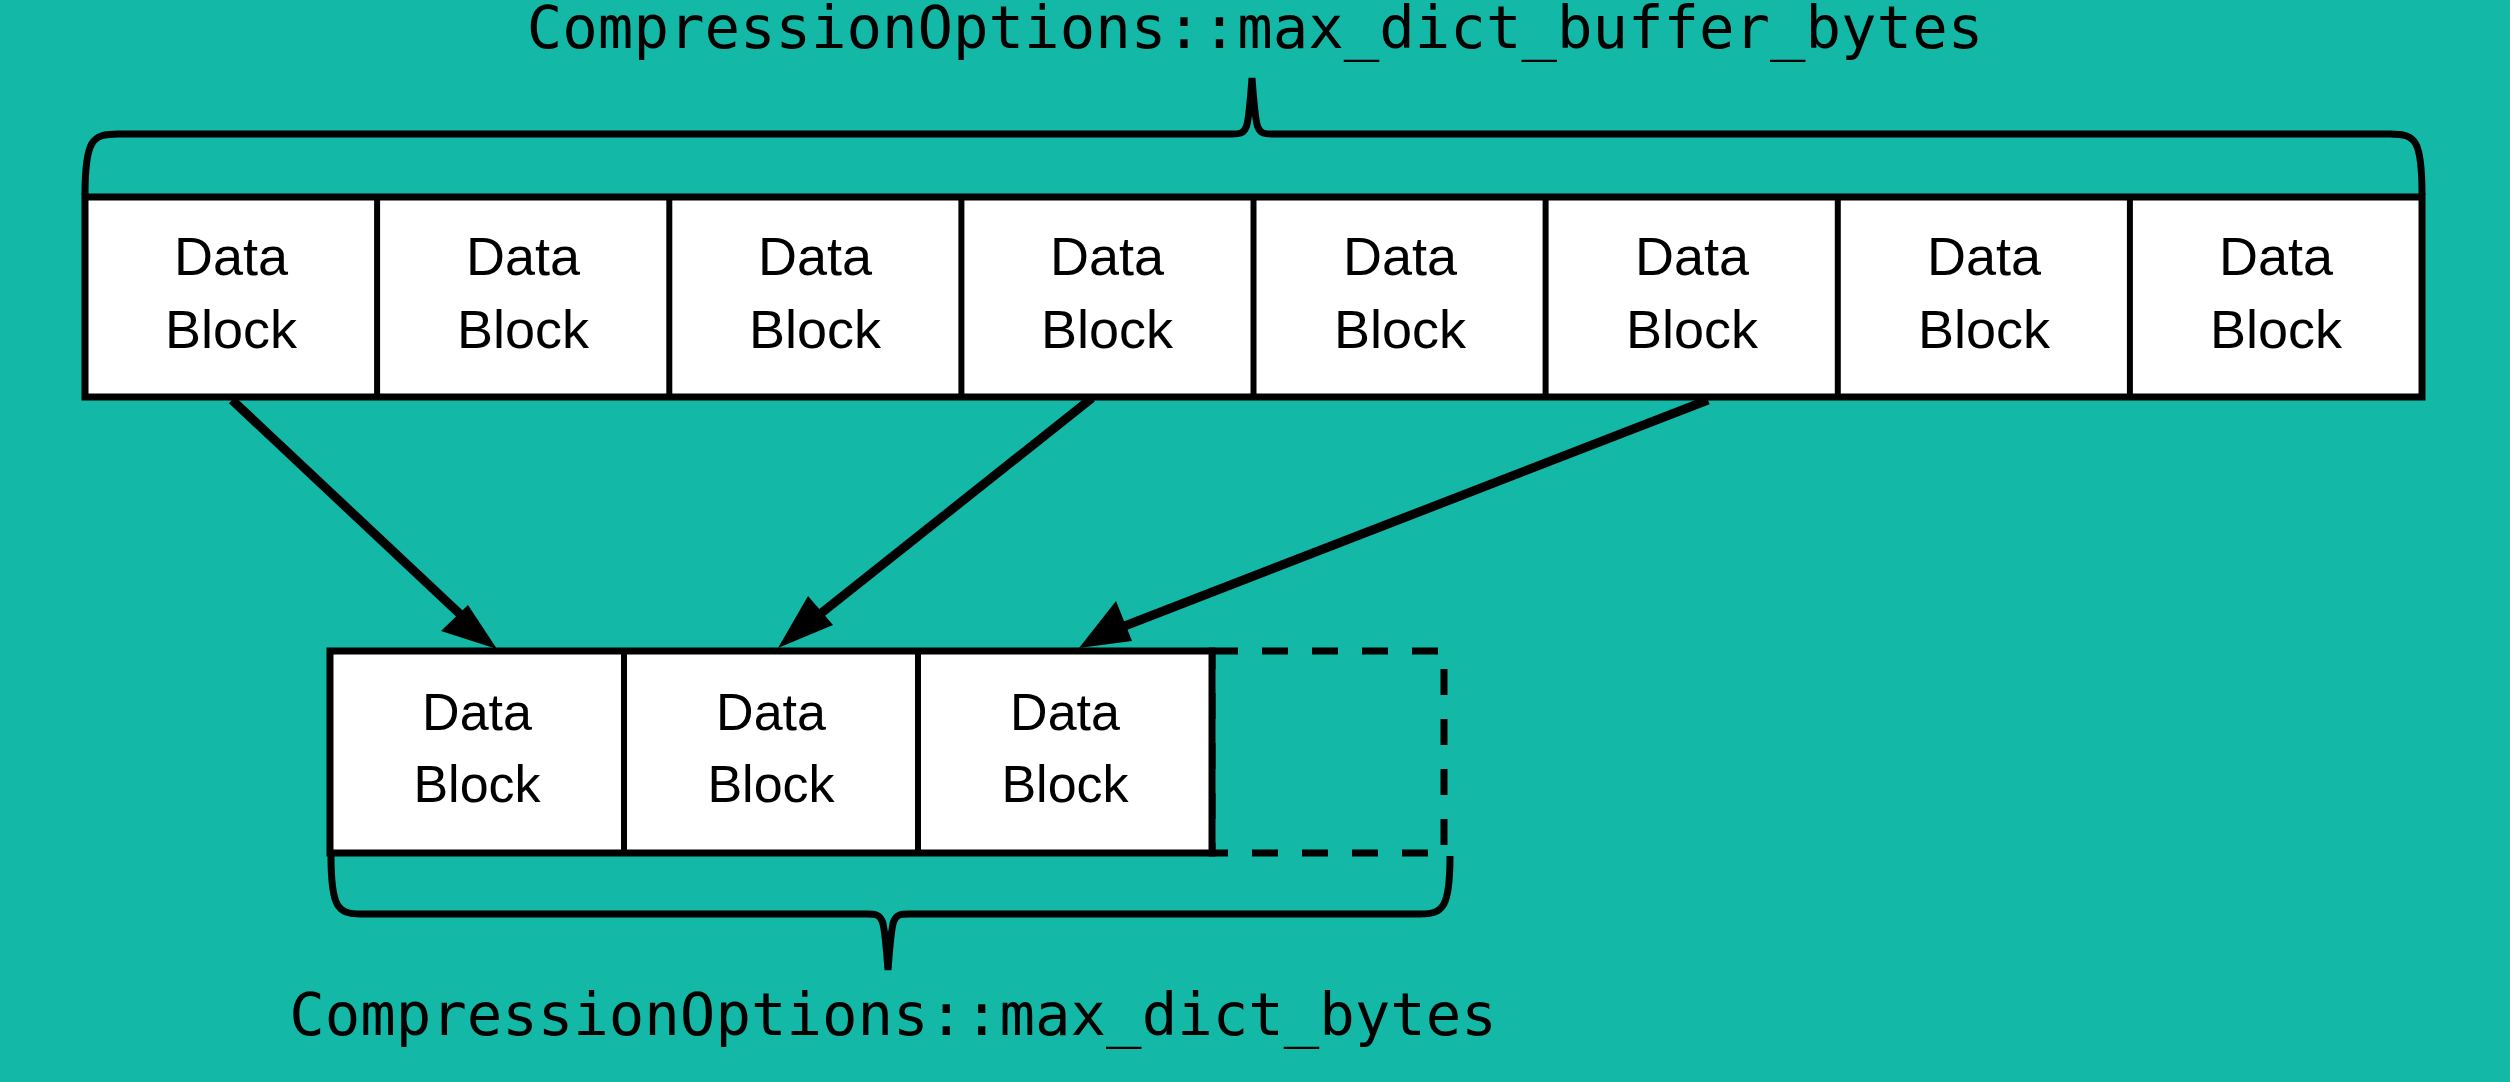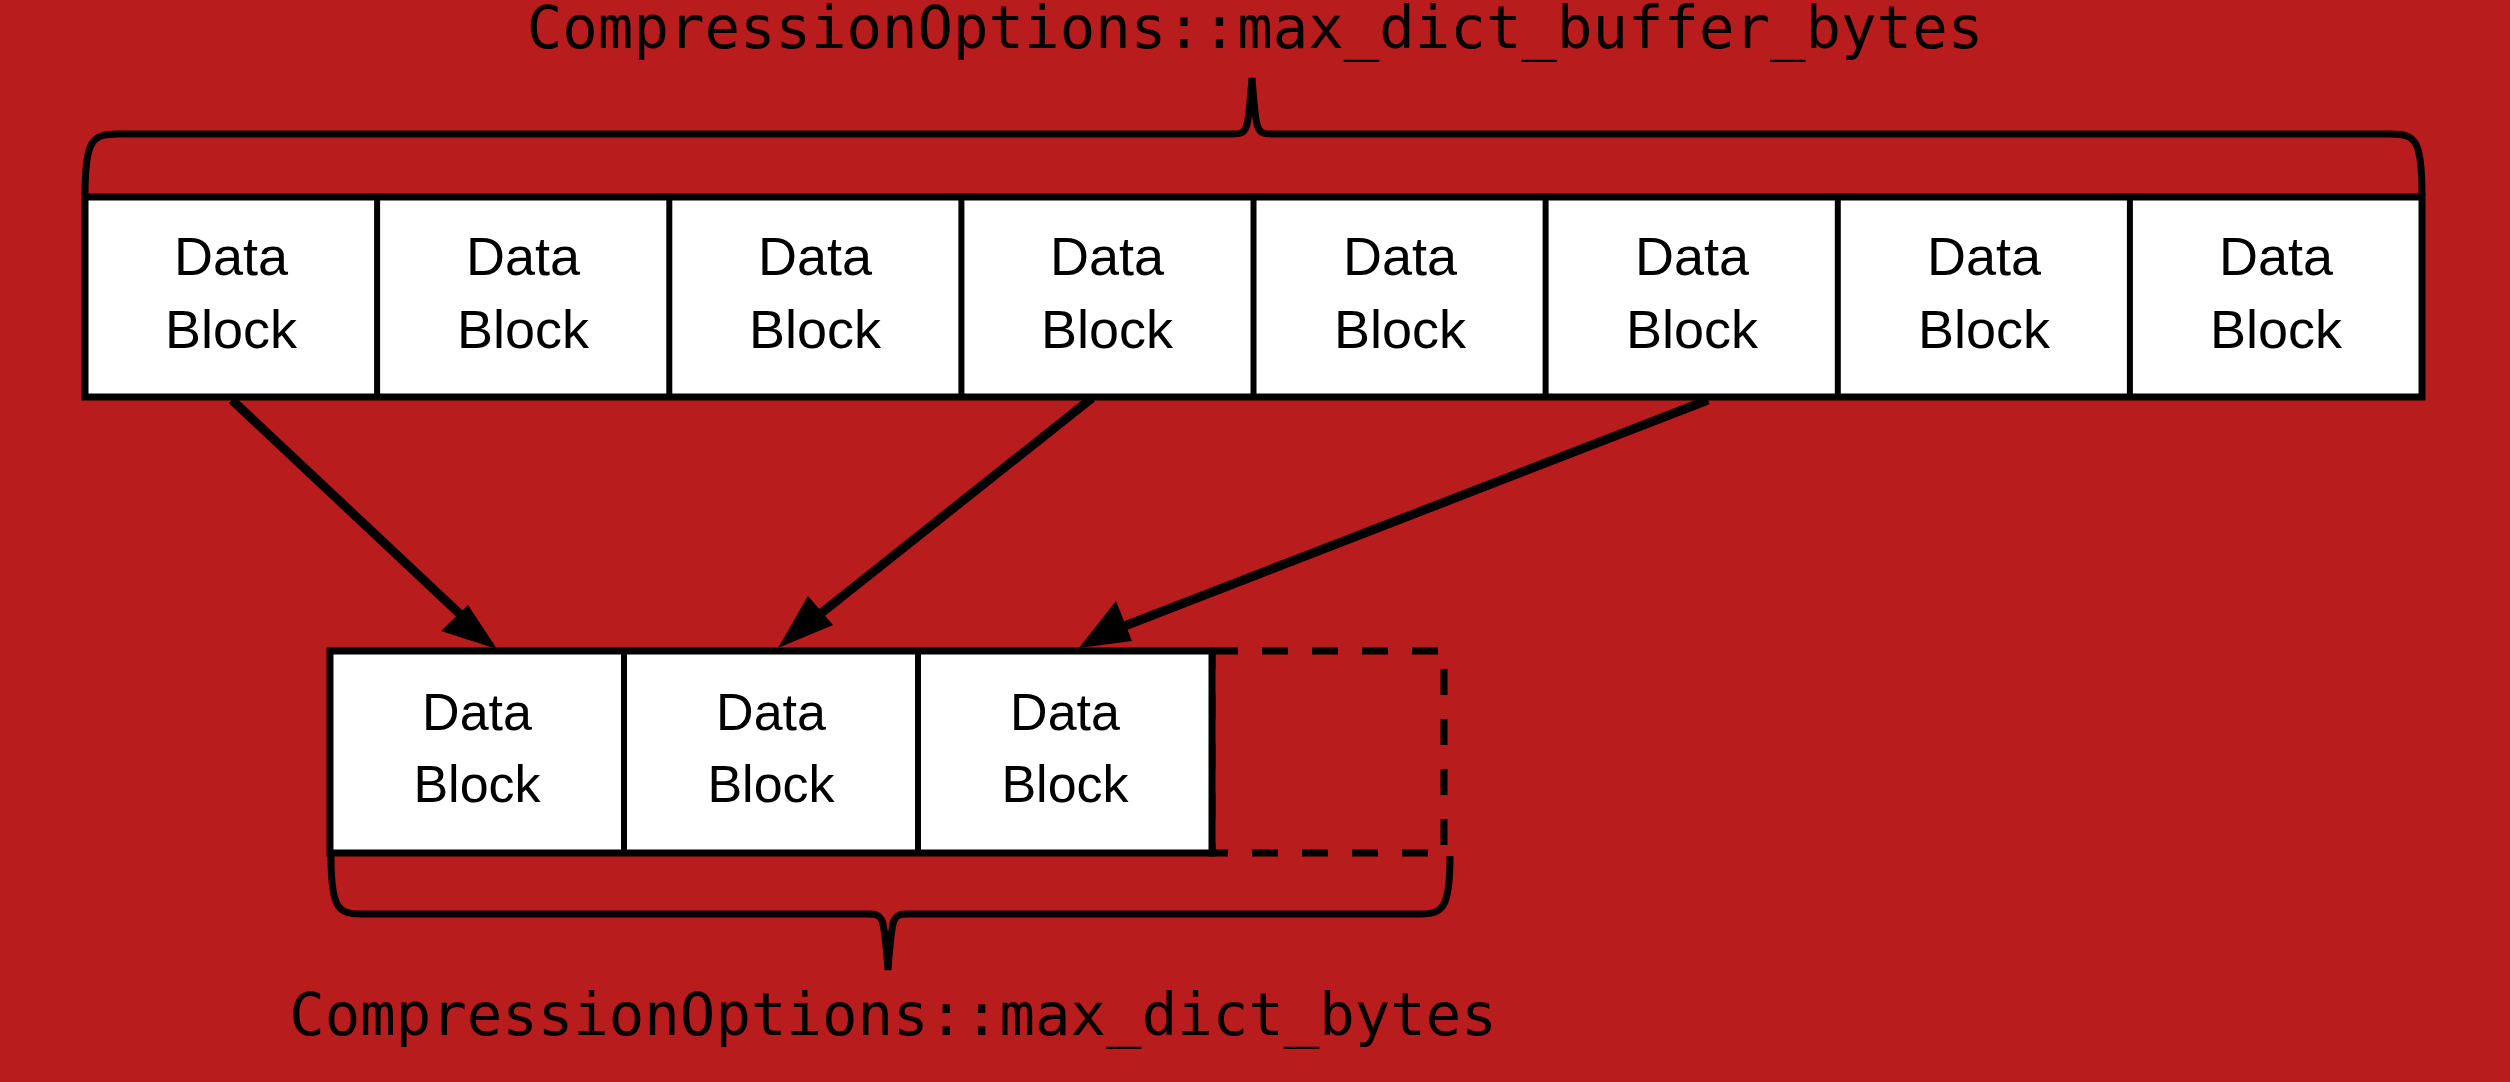--- a/index.html
+++ b/index.html
@@ -4,21 +4,21 @@
 <style>
   html, body {
     margin: 0;
     padding: 0;
     background: #ffffff;
   }
   #canvas {
     position: relative;
     width: 2510px;
     height: 1082px;
-    background: #b91c1c;
+    background: #14b8a6;
     overflow: hidden;
     font-family: "Liberation Sans", sans-serif;
   }
   #diagram-svg {
     position: absolute;
     left: 0;
     top: 0;
     width: 2510px;
     height: 1082px;
     display: block;

